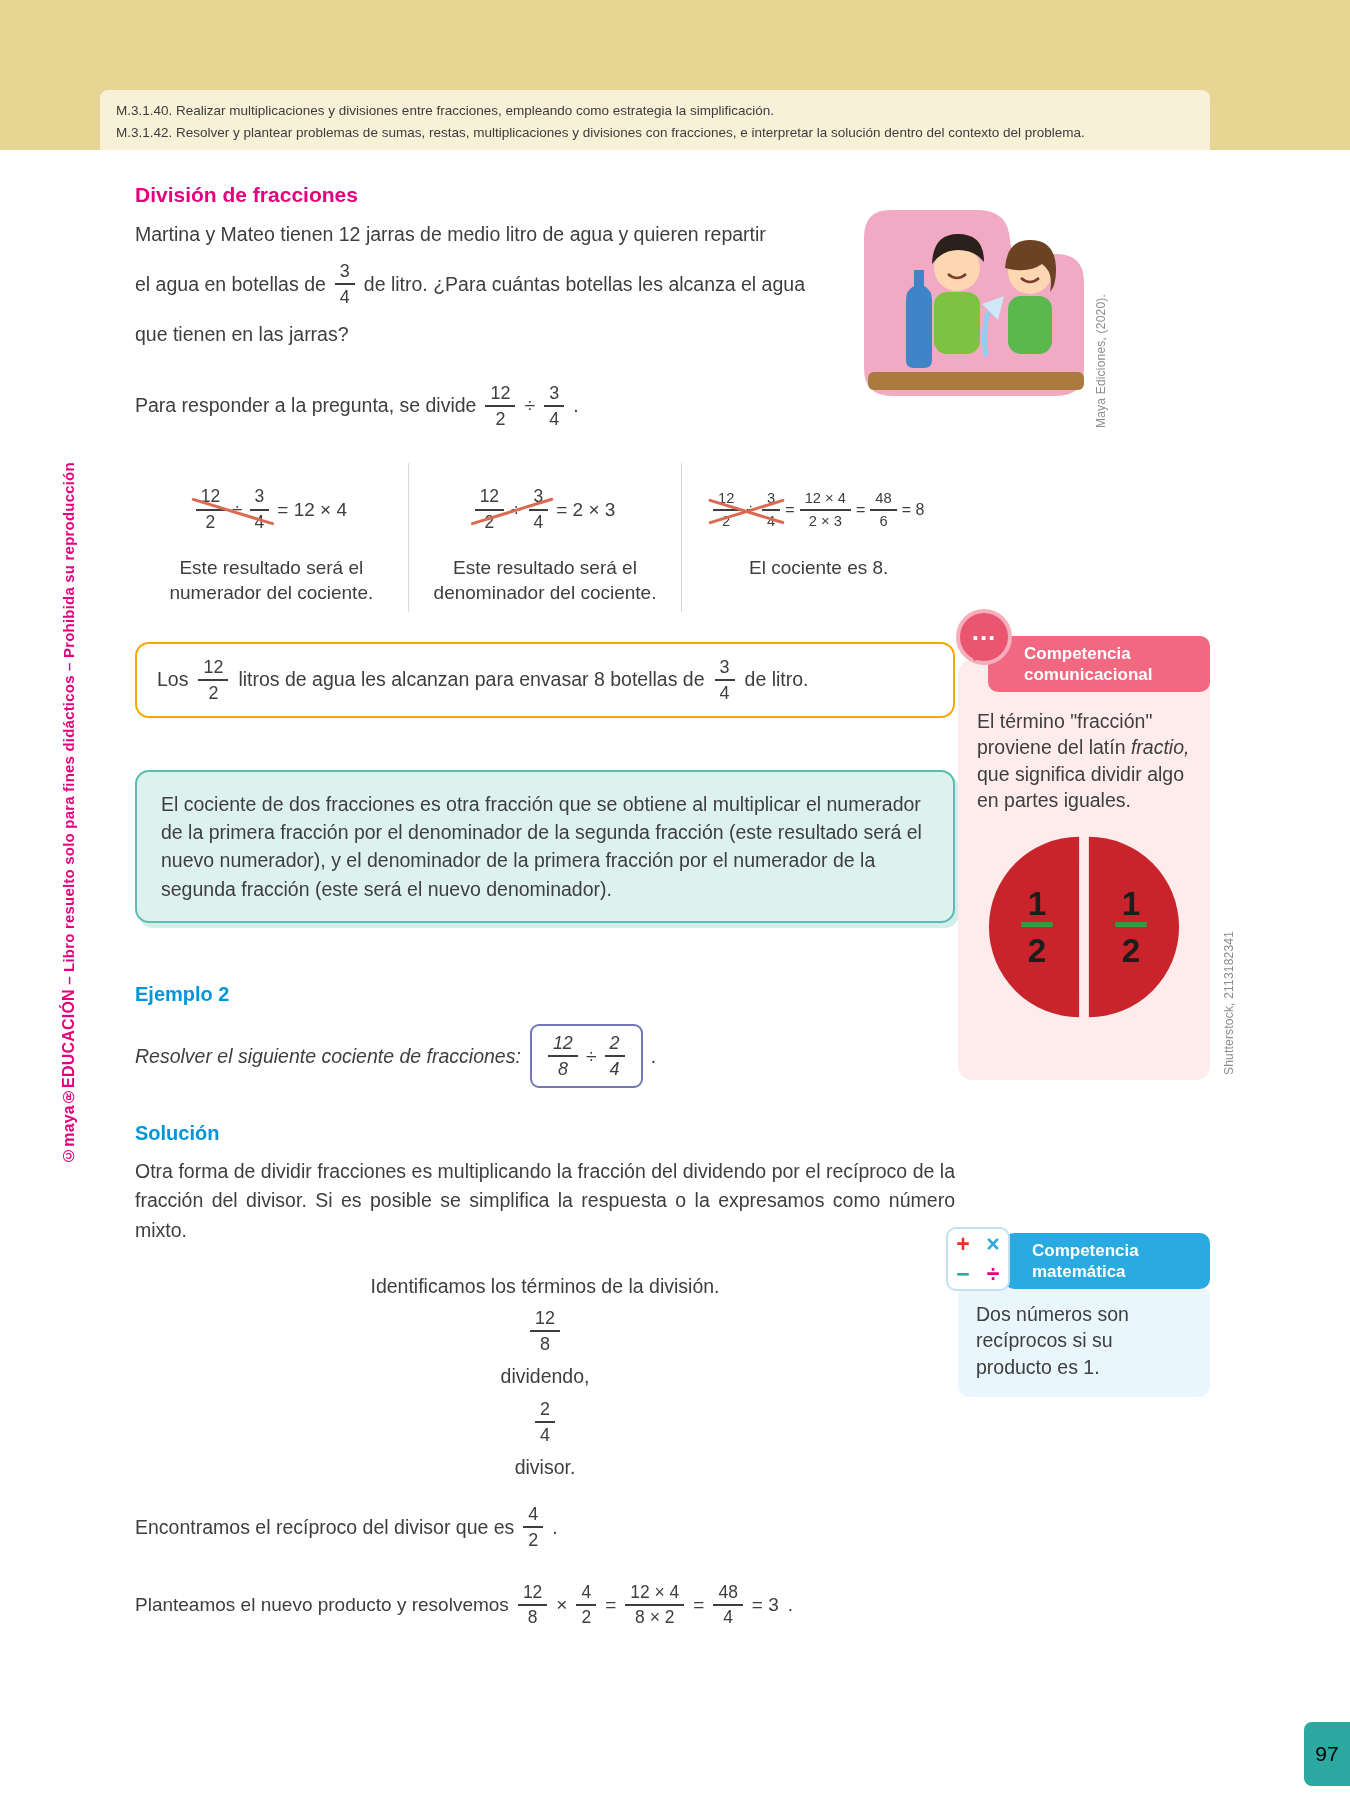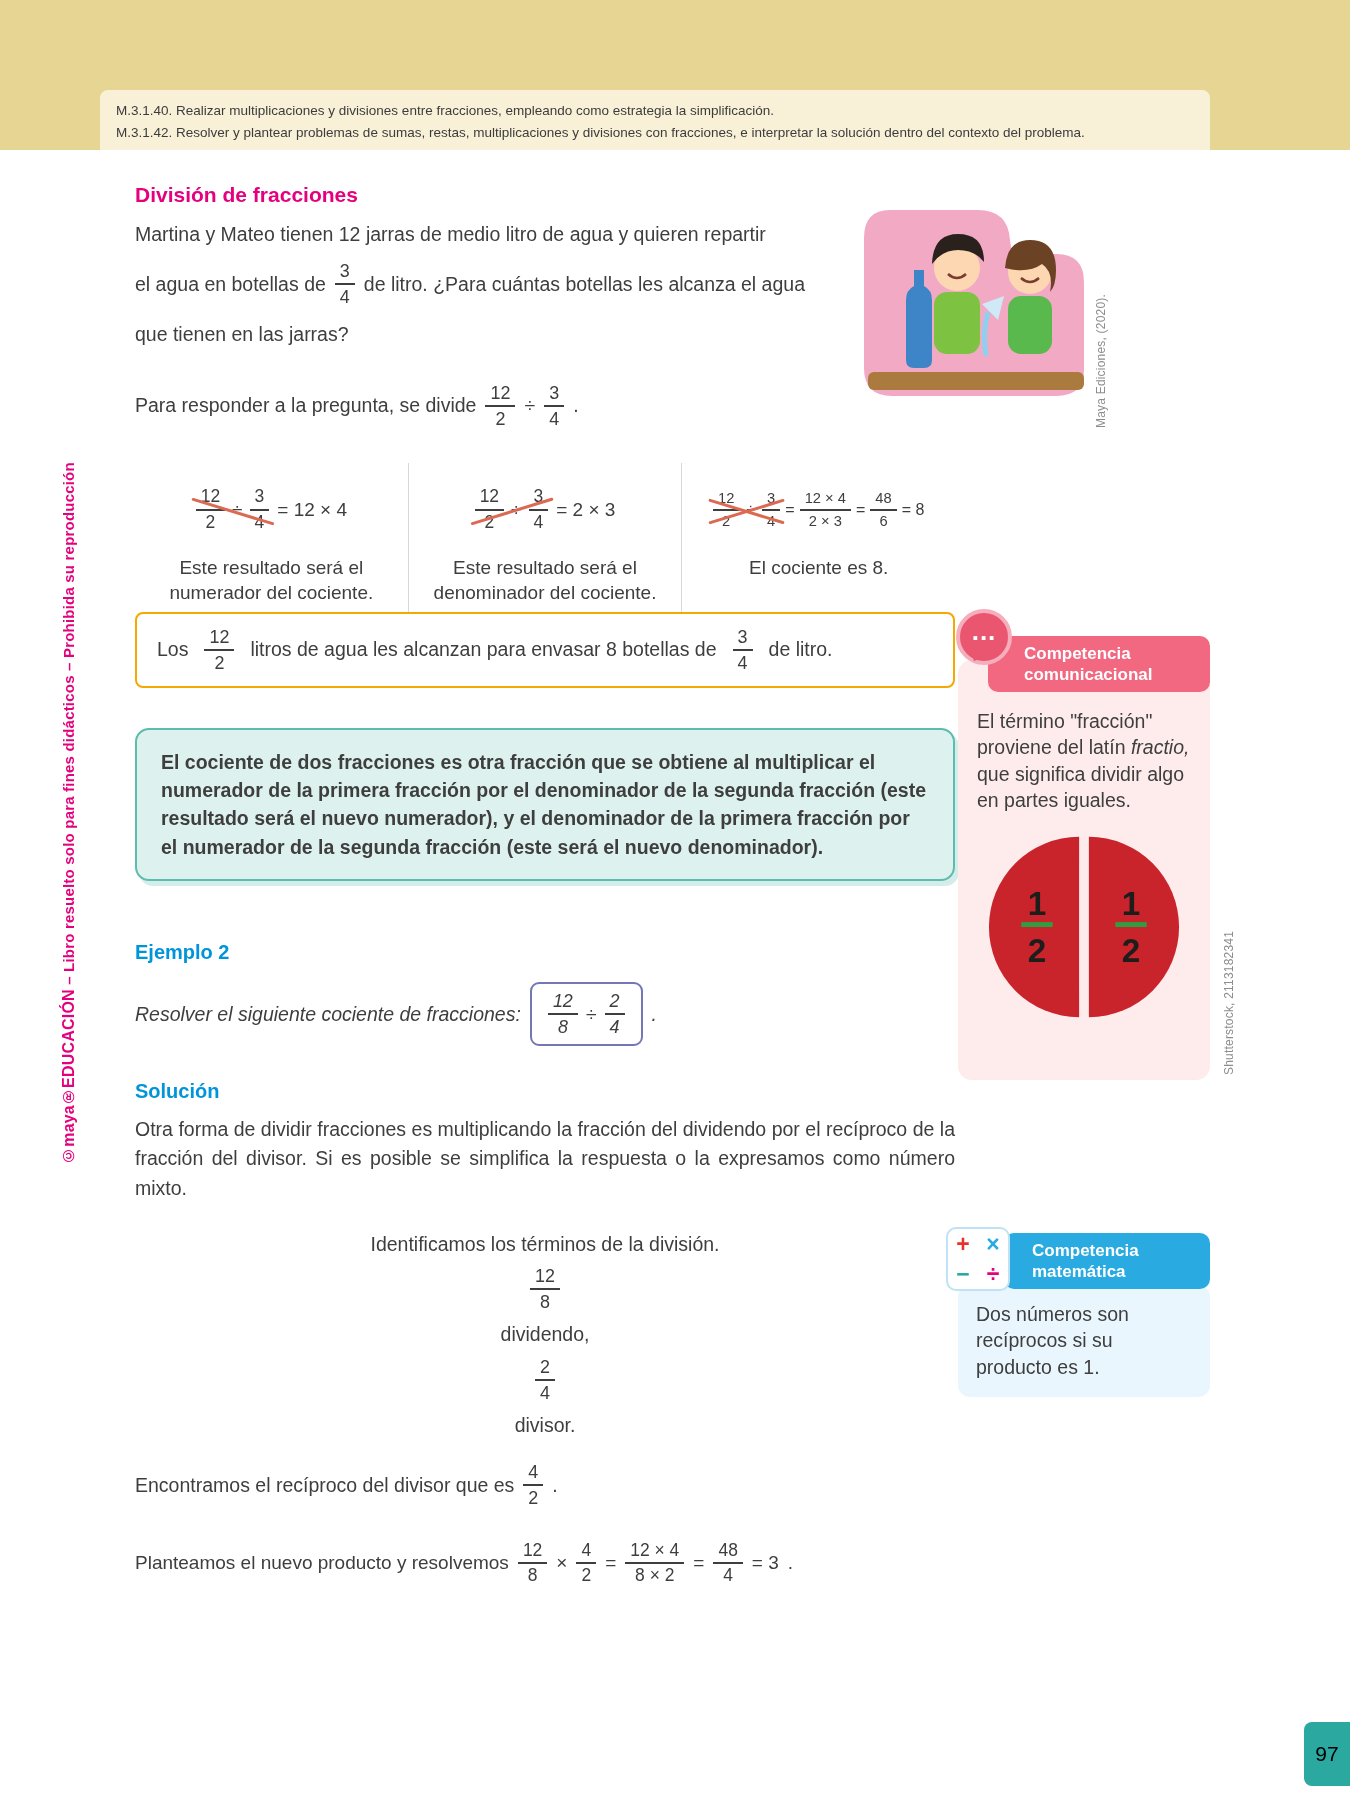--- a/index.html
+++ b/index.html
@@ -36,24 +36,24 @@
   .step-col + .step-col { border-left:1.5px solid #d8d8d8; }
   .equation { display:flex; align-items:center; justify-content:center; gap:8px; font-size:19px; min-height:74px; }
   .equation.small { font-size:16px; gap:5px; }
   .expr { position:relative; display:inline-flex; align-items:center; gap:7px; }
   .xline { position:absolute; left:-6px; right:-6px; top:50%; height:2.5px; background:#db6a52; border-radius:2px; }
   .xline.desc { transform:rotate(17deg); }
   .xline.asc { transform:rotate(-17deg); }
   .caption { font-size:19px; line-height:1.35; margin:8px auto 0; max-width:225px; color:#3e3e3e; }
 
   
-  .result-box { border:2.5px solid #f5a800; border-radius:8px; min-height:76px; display:flex; align-items:center; gap:16px; padding:8px 20px; font-size:19.5px; }
-
-  
-  .rule-box { margin-top:40px; border:2.5px solid #5cbcae; background:#ddf2ee; border-radius:14px; padding:18px 24px; font-size:19.5px; line-height:1.45; box-shadow:4px 5px 0 rgba(86,185,171,.25);font-weight:bold; }
+  .result-box { margin-top:30px; border:2.5px solid #f5a800; border-radius:14px; min-height:76px; display:flex; align-items:center; gap:10px; padding:8px 20px; font-size:19.5px; }
+
+  
+  .rule-box { margin-top:52px; border:2.5px solid #5cbcae; background:#ddf2ee; border-radius:14px; padding:18px 24px; font-size:19.5px; line-height:1.45; box-shadow:4px 5px 0 rgba(86,185,171,.25); }
 
   .ejemplo-title { margin-top:60px; }
   .resolver-line { margin-top:18px;font-style:italic; }
   .ej-box { border:2px solid #7377b5; border-radius:9px; padding:7px 16px; display:inline-flex; align-items:center; gap:8px; background:#fff; }
 
   .solucion-title { margin-top:34px; }
   .solucion-text { margin-top:12px; }
 
   .ident-line { margin-top:28px;flex-direction:column; }
   .encon-line { margin-top:16px; }

